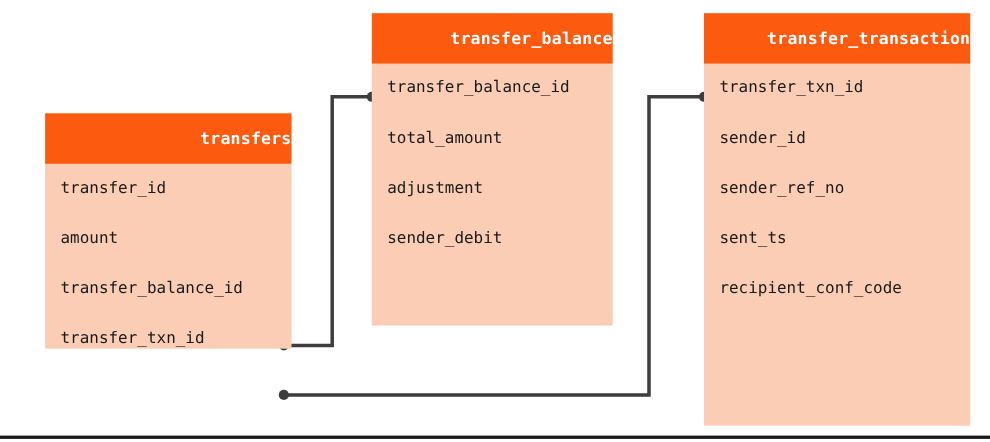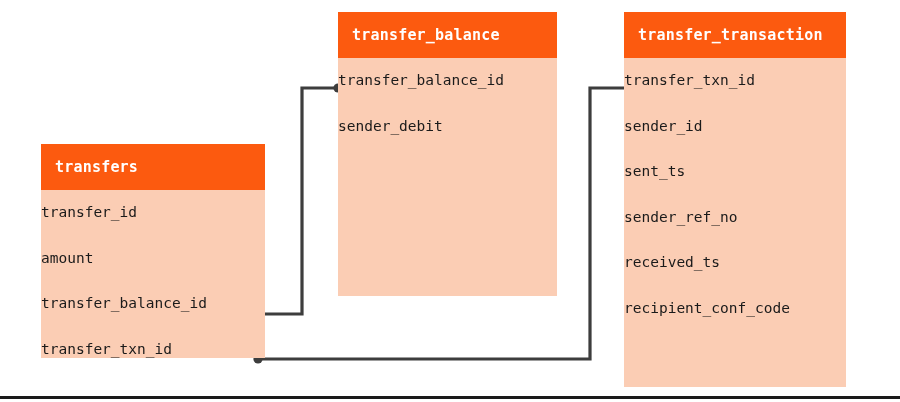--- a/index.html
+++ b/index.html
@@ -38,42 +38,44 @@
     background: #fc5a0f;
     color: #ffffff;
     font-weight: bold;
     font-size: 15px;
     letter-spacing: 0.2px;
     height: 46px;
     line-height: 46px;
     padding-left: 14px;
     box-sizing: border-box;
     white-space: nowrap;
+    text-align: right;
   }
   .entity-body {
     background: #fbcdb4;
+    padding-left: 14px;
     padding-top: 0;
     box-sizing: border-box;
   }
   .field {
     color: #1a1a1a;
     font-size: 14.5px;
     height: 45.5px;
     line-height: 45.5px;
     white-space: nowrap;
   }
 
   
-  #entity-transfers            { left: 41px;  top: 103px; width: 224px; margin-top: 41px; }
+  #entity-transfers            { left: 41px;  top: 103px; width: 224px; }
   #entity-transfers .entity-body            { height: 168px; }
 
   #entity-transfer-balance     { left: 338px; top: 12px;  width: 219px; }
   #entity-transfer-balance .entity-body     { height: 238px; }
 
-  #entity-transfer-transaction { left: 624px; top: 12px;  width: 222px; }
+  #entity-transfer-transaction { left: 640px; top: 12px;  width: 242px; }
   #entity-transfer-transaction .entity-body { height: 329px; }
 
   
   #bottom-rule {
     position: absolute;
     left: 0;
     top: 396px;
     width: 900px;
     height: 3px;
     background: #1a1a1a;
@@ -106,31 +108,32 @@
       <div class="field">amount</div>
       <div class="field">transfer_balance_id</div>
       <div class="field">transfer_txn_id</div>
     </div>
   </div>
 
   <div class="entity" id="entity-transfer-balance">
     <div class="entity-header">transfer_balance</div>
     <div class="entity-body">
       <div class="field">transfer_balance_id</div>
+      <div class="field">total_amount</div>
+      <div class="field">adjustment</div>
       <div class="field">sender_debit</div>
     </div>
   </div>
 
   <div class="entity" id="entity-transfer-transaction">
     <div class="entity-header">transfer_transaction</div>
     <div class="entity-body">
       <div class="field">transfer_txn_id</div>
       <div class="field">sender_id</div>
+      <div class="field">sender_ref_no</div>
       <div class="field">sent_ts</div>
-      <div class="field">sender_ref_no</div>
-      <div class="field">received_ts</div>
       <div class="field">recipient_conf_code</div>
     </div>
   </div>
 
   <div id="bottom-rule"></div>
 
 </div>
 
 </body></html>

